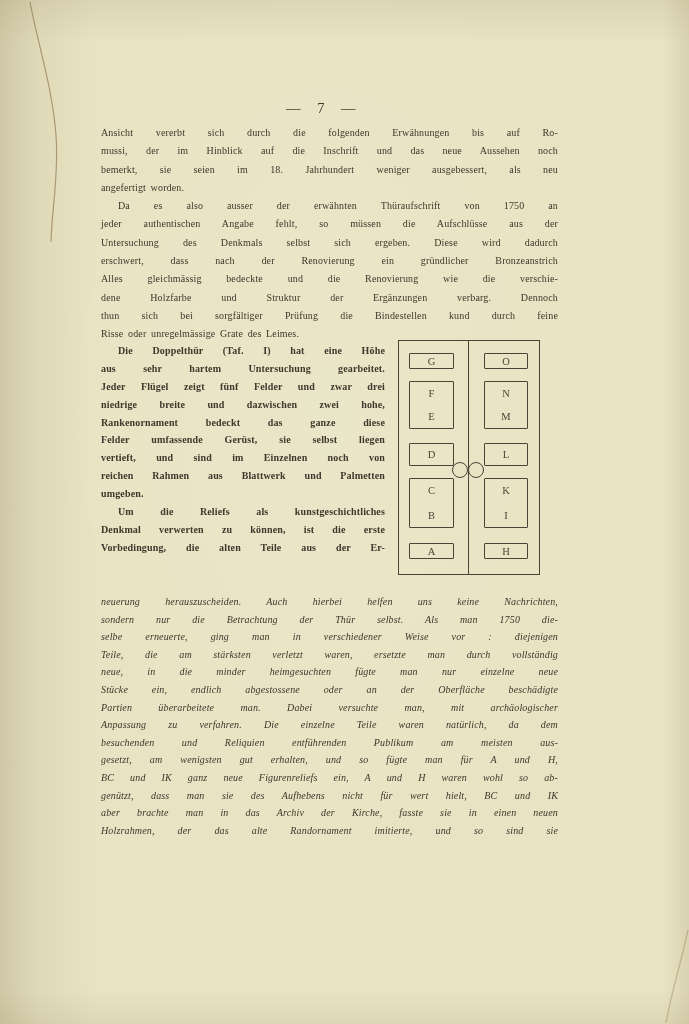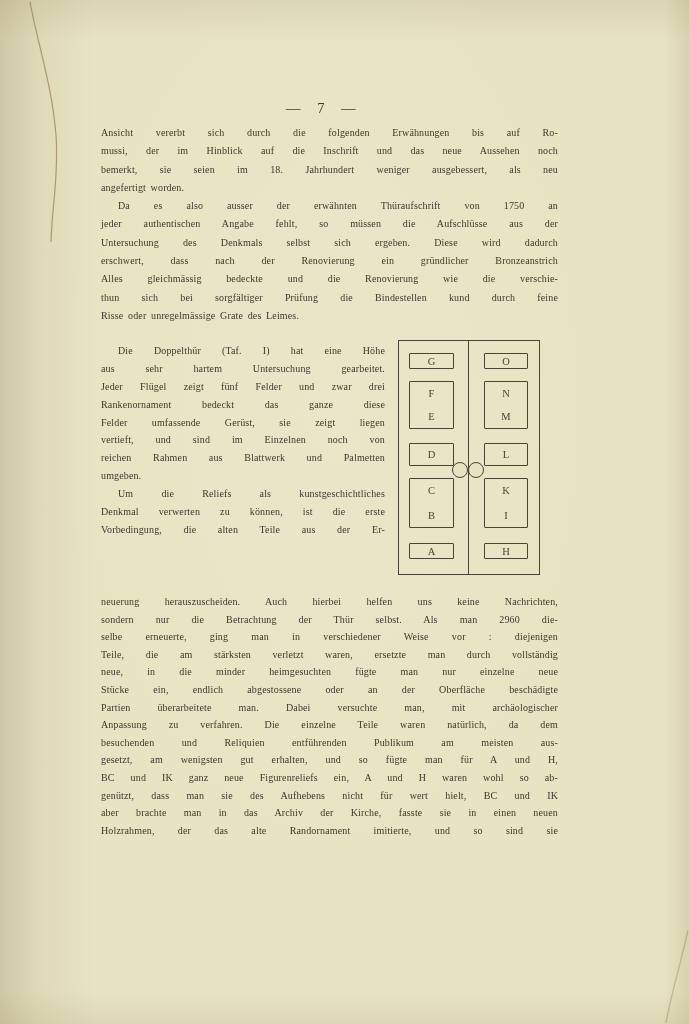--- a/index.html
+++ b/index.html
@@ -23,22 +23,22 @@
   .pgnum { position:absolute; top:100px; left:101px; width:440px; z-index:2;
            text-align:center; font-size:14.5px; color:var(--ink,#3e372c);
            word-spacing:12px; letter-spacing:0.5px; }
 
   .tb { position:absolute; z-index:2; color:var(--ink,#3e372c);
         font-size:10px; letter-spacing:0.15px; }
   .tline { text-align:justify; text-align-last:justify; overflow:visible; }
   .tline.end { text-align-last:left; word-spacing:2px; }
   .tline.indent { padding-left:17px; }
   .b1 { left:101px; top:127px; width:457px; } .b1 .tline { height:18.3px; }
-  .b2 { left:101px; top:345px; width:284px; } .b2 .tline { height:17.9px; }
-  .b3 { left:101px; top:596px; width:457px; } .b3 .tline { height:17.6px; }
+  .b2 { left:101px; top:345px; width:284px;font-weight:bold; } .b2 .tline { height:17.9px; }
+  .b3 { left:101px; top:596px; width:457px; } .b3 .tline { height:17.6px;font-style:italic; }
 
   .fig { position:absolute; left:398px; top:340px; width:142px; height:235px; z-index:2;
          border:1.8px solid var(--stroke,#4b4336); box-sizing:border-box; }
   .leafline { position:absolute; left:68.5px; top:0; bottom:0; width:1.6px;
               background:var(--stroke,#4b4336); }
   .leaf { position:absolute; left:0; top:0; right:0; bottom:0; }
   .panel { position:absolute; box-sizing:border-box;
            border:1.2px solid var(--stroke,#4b4336); border-radius:1px;
            display:flex; flex-direction:column; align-items:center; justify-content:center;
            font-size:10.5px; color:var(--stroke,#4b4336); }
@@ -63,20 +63,21 @@
   <div class="tb b1">
       <div class="tline">Ansicht vererbt sich durch die folgenden Erwähnungen bis auf Ro-</div>
       <div class="tline">mussi, der im Hinblick auf die Inschrift und das neue Aussehen noch</div>
       <div class="tline">bemerkt, sie seien im 18. Jahrhundert weniger ausgebessert, als neu</div>
       <div class="tline end">angefertigt worden.</div>
       <div class="tline indent">Da es also ausser der erwähnten Thüraufschrift von 1750 an</div>
       <div class="tline">jeder authentischen Angabe fehlt, so müssen die Aufschlüsse aus der</div>
       <div class="tline">Untersuchung des Denkmals selbst sich ergeben. Diese wird dadurch</div>
       <div class="tline">erschwert, dass nach der Renovierung ein gründlicher Bronzeanstrich</div>
       <div class="tline">Alles gleichmässig bedeckte und die Renovierung wie die verschie-</div>
+      <div class="tline">dene Holzfarbe und Struktur der Ergänzungen verbarg. Dennoch</div>
       <div class="tline">thun sich bei sorgfältiger Prüfung die Bindestellen kund durch feine</div>
       <div class="tline end">Risse oder unregelmässige Grate des Leimes.</div>
     </div>
 
   <div class="fig">
     <div class="leafline"></div>
     <div id="leafL" class="leaf">
         <div class="panel" style="left: 10px; top: 12px; width: 45px; height: 16px;">
           <span>G</span>
         </div>
@@ -115,33 +116,34 @@
         </div>
       </div>
     <div class="knob knobL"></div>
     <div class="knob knobR"></div>
   </div>
 
   <div class="tb b2">
       <div class="tline indent">Die Doppelthür (Taf. I) hat eine Höhe</div>
       <div class="tline">aus sehr hartem Untersuchung gearbeitet.</div>
       <div class="tline">Jeder Flügel zeigt fünf Felder und zwar drei</div>
+      <div class="tline">niedrige breite und dazwischen zwei hohe,</div>
       <div class="tline">Rankenornament bedeckt das ganze diese</div>
-      <div class="tline">Felder umfassende Gerüst, sie zeigt liegen</div>
+      <div class="tline">Felder umfassende Gerüst, sie selbst liegen</div>
       <div class="tline">vertieft, und sind im Einzelnen noch von</div>
       <div class="tline">reichen Rahmen aus Blattwerk und Palmetten</div>
       <div class="tline end">umgeben.</div>
       <div class="tline indent">Um die Reliefs als kunstgeschichtliches</div>
       <div class="tline">Denkmal verwerten zu können, ist die erste</div>
       <div class="tline">Vorbedingung, die alten Teile aus der Er-</div>
     </div>
 
   <div class="tb b3">
       <div class="tline">neuerung herauszuscheiden. Auch hierbei helfen uns keine Nachrichten,</div>
-      <div class="tline">sondern nur die Betrachtung der Thür selbst. Als man 2960 die-</div>
+      <div class="tline">sondern nur die Betrachtung der Thür selbst. Als man 1750 die-</div>
       <div class="tline">selbe erneuerte, ging man in verschiedener Weise vor : diejenigen</div>
       <div class="tline">Teile, die am stärksten verletzt waren, ersetzte man durch vollständig</div>
       <div class="tline">neue, in die minder heimgesuchten fügte man nur einzelne neue</div>
       <div class="tline">Stücke ein, endlich abgestossene oder an der Oberfläche beschädigte</div>
       <div class="tline">Partien überarbeitete man. Dabei versuchte man, mit archäologischer</div>
       <div class="tline">Anpassung zu verfahren. Die einzelne Teile waren natürlich, da dem</div>
       <div class="tline">besuchenden und Reliquien entführenden Publikum am meisten aus-</div>
       <div class="tline">gesetzt, am wenigsten gut erhalten, und so fügte man für A und H,</div>
       <div class="tline">BC und IK ganz neue Figurenreliefs ein, A und H waren wohl so ab-</div>
       <div class="tline">genützt, dass man sie des Aufhebens nicht für wert hielt, BC und IK</div>

